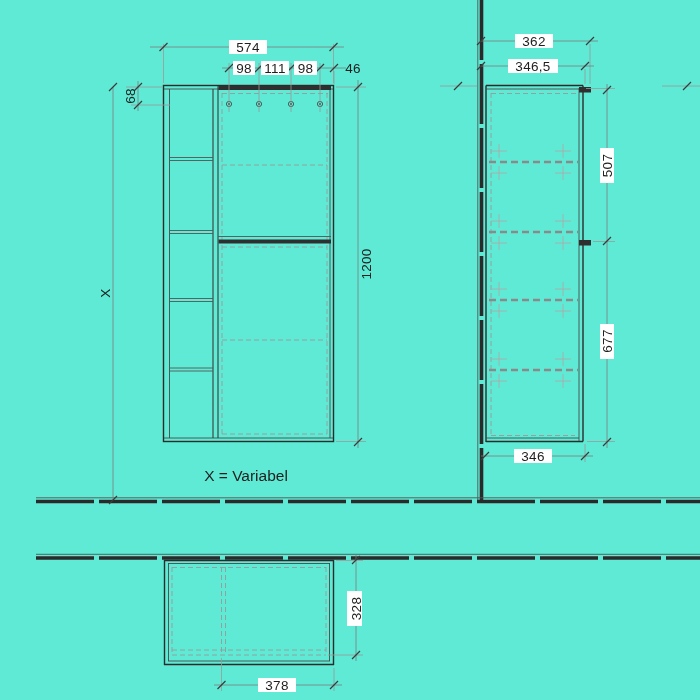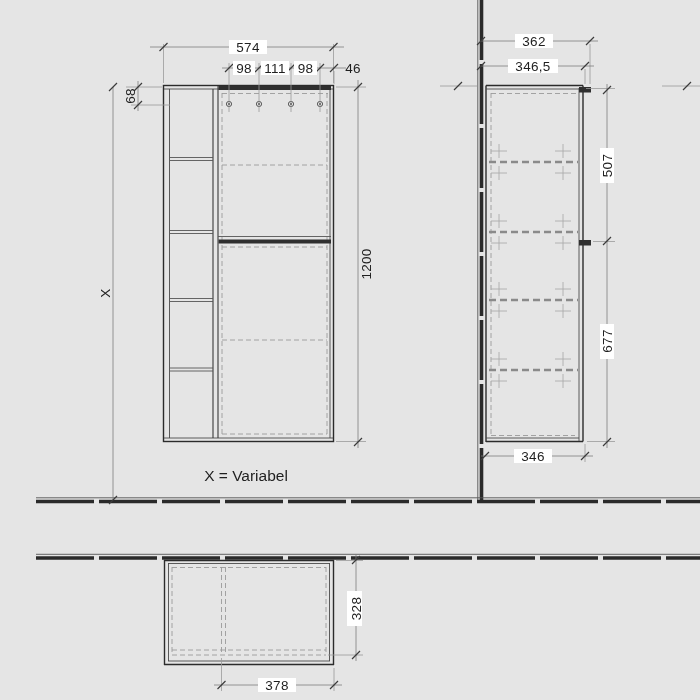--- a/index.html
+++ b/index.html
@@ -1,16 +1,16 @@
 <!DOCTYPE html>
 <html><head>
 <meta charset="utf-8">
 <style>
   html,body{margin:0;padding:0;background:#ffffff;}
-  #stage{position:relative;width:700px;height:700px;background:#e5e5e5;overflow:hidden;
+  #stage{position:relative;width:700px;height:700px;background:#5eead4;overflow:hidden;
          font-family:"Liberation Sans", sans-serif;}
   svg{display:block;}
   .ln-dark{stroke:#2b2b2b;stroke-width:1.4;fill:none;}
   .ln-med{stroke:#3a3a3a;stroke-width:1.1;fill:none;}
   .ln-thin{stroke:#4a4a4a;stroke-width:0.9;fill:none;}
   .ln-shelf{stroke:#555;stroke-width:0.9;fill:none;}
   .wall-thick{stroke:#2a2a2a;stroke-width:3.6;fill:none;}
   .wall-thin{stroke:#555;stroke-width:0.9;fill:none;}
   .dash-g{stroke:#9a9a9a;stroke-width:0.9;fill:none;stroke-dasharray:5 3;}
   .dash-th{stroke:#8a8a8a;stroke-width:2.4;fill:none;stroke-dasharray:7 4;}

